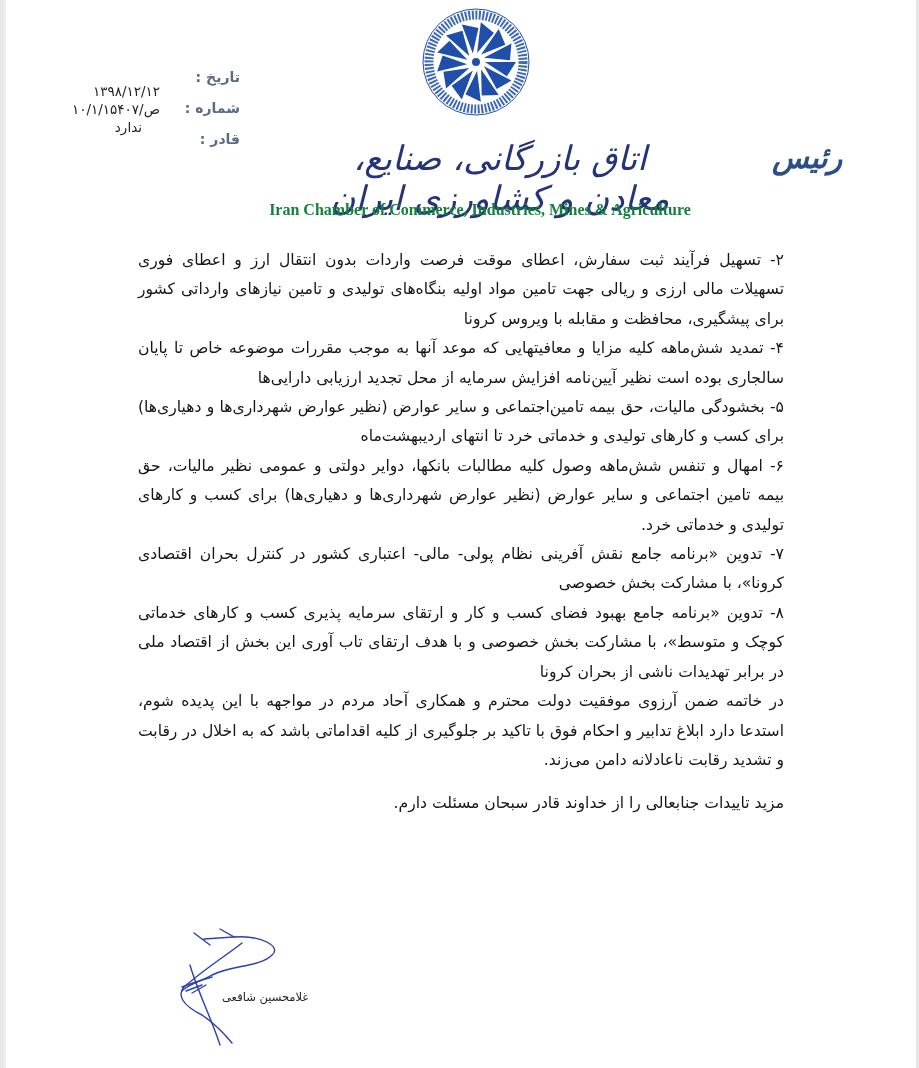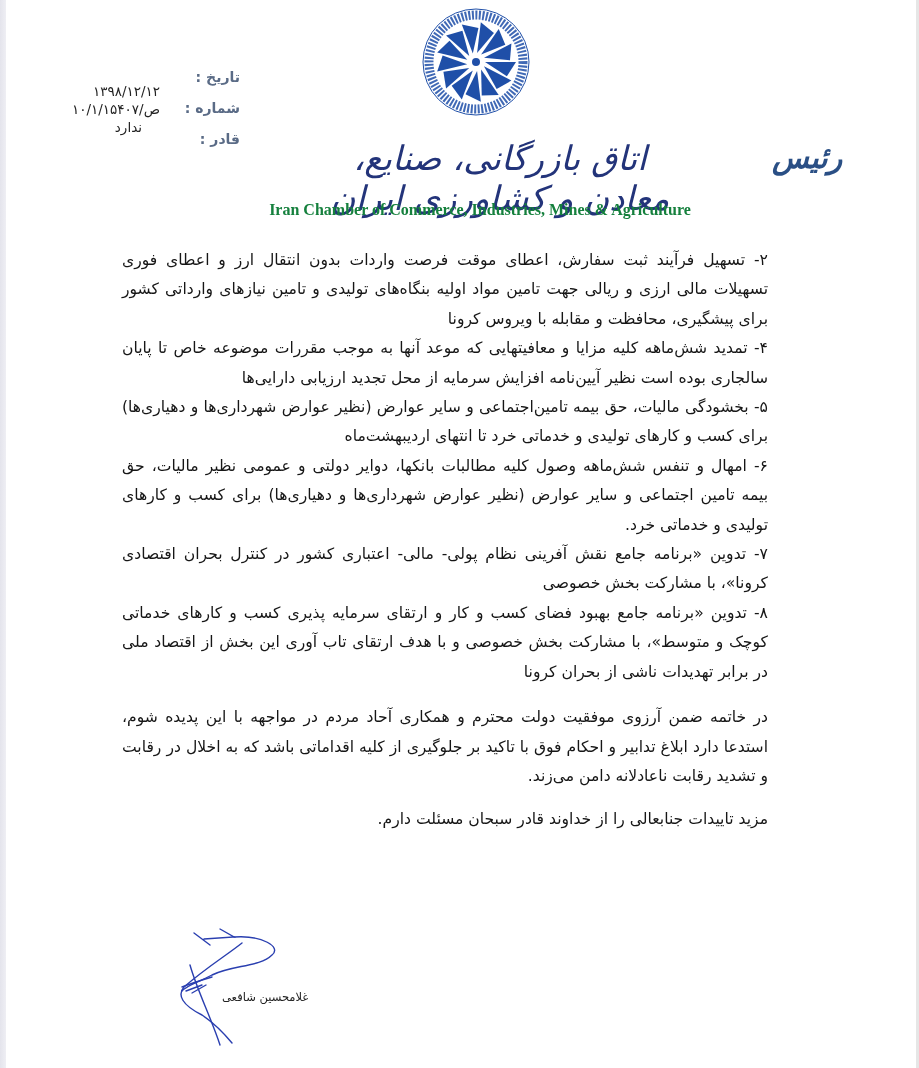--- a/index.html
+++ b/index.html
@@ -18,23 +18,23 @@
     .meta-values { position: absolute; left: 0; top: 20px; width: 140px; direction: ltr; text-align: right; font-size: 13.5px; color: #222; line-height: 18px; }
     .meta-values .v { display: block; }
 
     
     .logo { position: absolute; left: 420px; top: 6px; width: 112px; height: 112px; }
     .org-fa { position: absolute; left: 310px; top: 138px; width: 380px; text-align: center; direction: rtl; font-family: "DejaVu Serif", serif; font-size: 34px; font-style: italic; color: #23347a; letter-spacing: -0.5px; }
     .org-en { position: absolute; left: 240px; top: 201px; width: 480px; text-align: center; font-family: "Liberation Serif", serif; font-weight: bold; font-size: 16px; color: #15803d; }
     .title-rais { position: absolute; left: 772px; top: 140px; font-family: "DejaVu Serif", serif; font-style: italic; font-weight: bold; font-size: 30px; color: #2a4f85; direction: rtl; }
 
     
-    .letter-body { position: absolute; left: 122px; top: 246px; width: 646px; direction: rtl; text-align: justify; font-size: 15.6px; line-height: 29.4px; color: #161616; }
+    .letter-body { position: absolute; left: 138px; top: 246px; width: 646px; direction: rtl; text-align: justify; font-size: 15.6px; line-height: 29.4px; color: #161616; }
     .letter-body p { margin: 0; text-align-last: right; }
-    .letter-body p.closing { margin-top: 16px; }
+    .letter-body p.closing { margin-top: 0; }
     .letter-body p.gratitude { margin-top: 14px; }
 
     
     .signature { position: absolute; left: 172px; top: 925px; width: 130px; height: 125px; }
     .signer-name { position: absolute; left: 222px; top: 990px; direction: rtl; font-size: 11.5px; color: #222; }
   </style>
 </head>
 <body>
 
 <div class="edge-left"></div>

